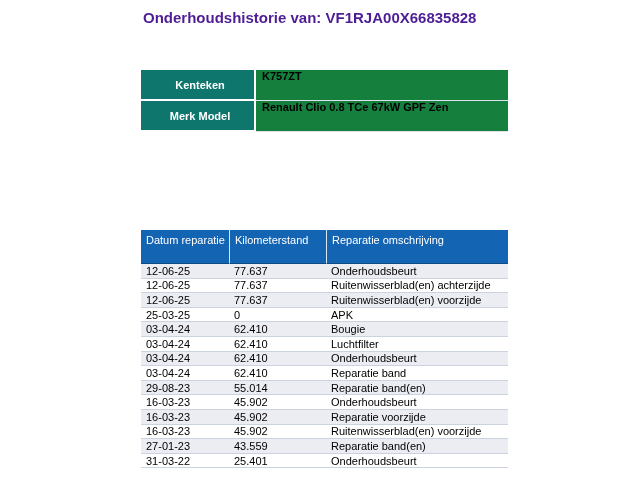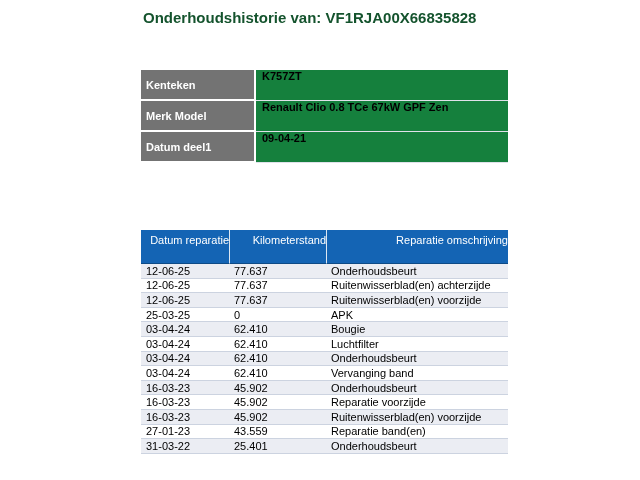--- a/index.html
+++ b/index.html
@@ -11,42 +11,42 @@
     font-family: "Liberation Sans", sans-serif;
     overflow: hidden;
   }
   .title {
     position: absolute;
     left: 143px;
     top: 9px;
     margin: 0;
     font-size: 15px;
     font-weight: bold;
-    color: #14532d;
+    color: #4c1d95;
     white-space: nowrap;
   }
 
   
   .info-table {
     position: absolute;
     left: 141px;
     top: 70px;
     width: 367px;
     border-collapse: separate;
     border-spacing: 0;
     font-size: 11px;
     table-layout: fixed;
   }
   .info-table th {
     width: 108px;
     height: 20px;
-    background: #737373;
+    background: #0f766e;
     color: #ffffff;
     font-weight: bold;
-    text-align: left;
+    text-align: center;
     vertical-align: middle;
     padding: 0 0 0 5px;
     border-bottom: 2px solid #ffffff;
     border-right: 2px solid #ffffff;
   }
   .info-table td {
     background: #15803d;
     color: #000000;
     vertical-align: middle;
     padding: 0 0 18px 6px;
@@ -64,21 +64,21 @@
     border-spacing: 0;
     font-size: 11px;
     table-layout: fixed;
   }
   .history-table thead th {
     height: 34px;
     box-sizing: border-box;
     background: #1464b4;
     color: #ffffff;
     font-weight: normal;
-    text-align: right;
+    text-align: left;
     vertical-align: top;
     padding: 4px 0 0 5px;
     border-bottom: 1px solid #0d4a86;
   }
   .history-table thead th + th {
     border-left: 1px solid #dde7f2;
   }
   .history-table tbody td {
     height: 13.6px;
     box-sizing: content-box;
@@ -107,24 +107,20 @@
   <table class="info-table">
     <tbody>
       <tr>
         <th>Kenteken</th>
         <td>K757ZT</td>
       </tr>
       <tr>
         <th>Merk Model</th>
         <td>Renault Clio 0.8 TCe 67kW GPF Zen</td>
       </tr>
-      <tr>
-        <th>Datum deel1</th>
-        <td>09-04-21</td>
-      </tr>
     </tbody>
   </table>
 
   <table class="history-table">
     <colgroup>
       <col class="col-date">
         <col class="col-km">
         <col class="col-desc">
     </colgroup>
     <thead>
@@ -166,21 +162,26 @@
         <td>Luchtfilter</td>
       </tr>
       <tr>
         <td>03-04-24</td>
         <td>62.410</td>
         <td>Onderhoudsbeurt</td>
       </tr>
       <tr>
         <td>03-04-24</td>
         <td>62.410</td>
-        <td>Vervanging band</td>
+        <td>Reparatie band</td>
+      </tr>
+      <tr>
+        <td>29-08-23</td>
+        <td>55.014</td>
+        <td>Reparatie band(en)</td>
       </tr>
       <tr>
         <td>16-03-23</td>
         <td>45.902</td>
         <td>Onderhoudsbeurt</td>
       </tr>
       <tr>
         <td>16-03-23</td>
         <td>45.902</td>
         <td>Reparatie voorzijde</td>

